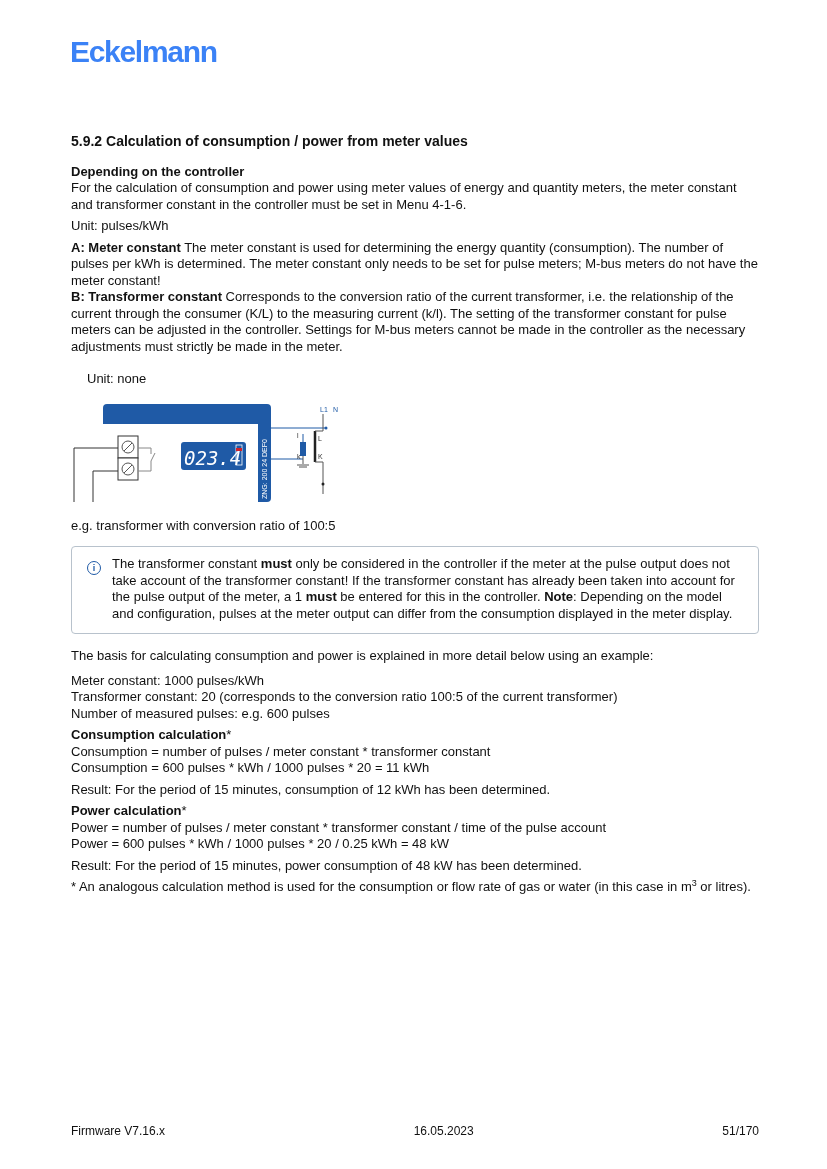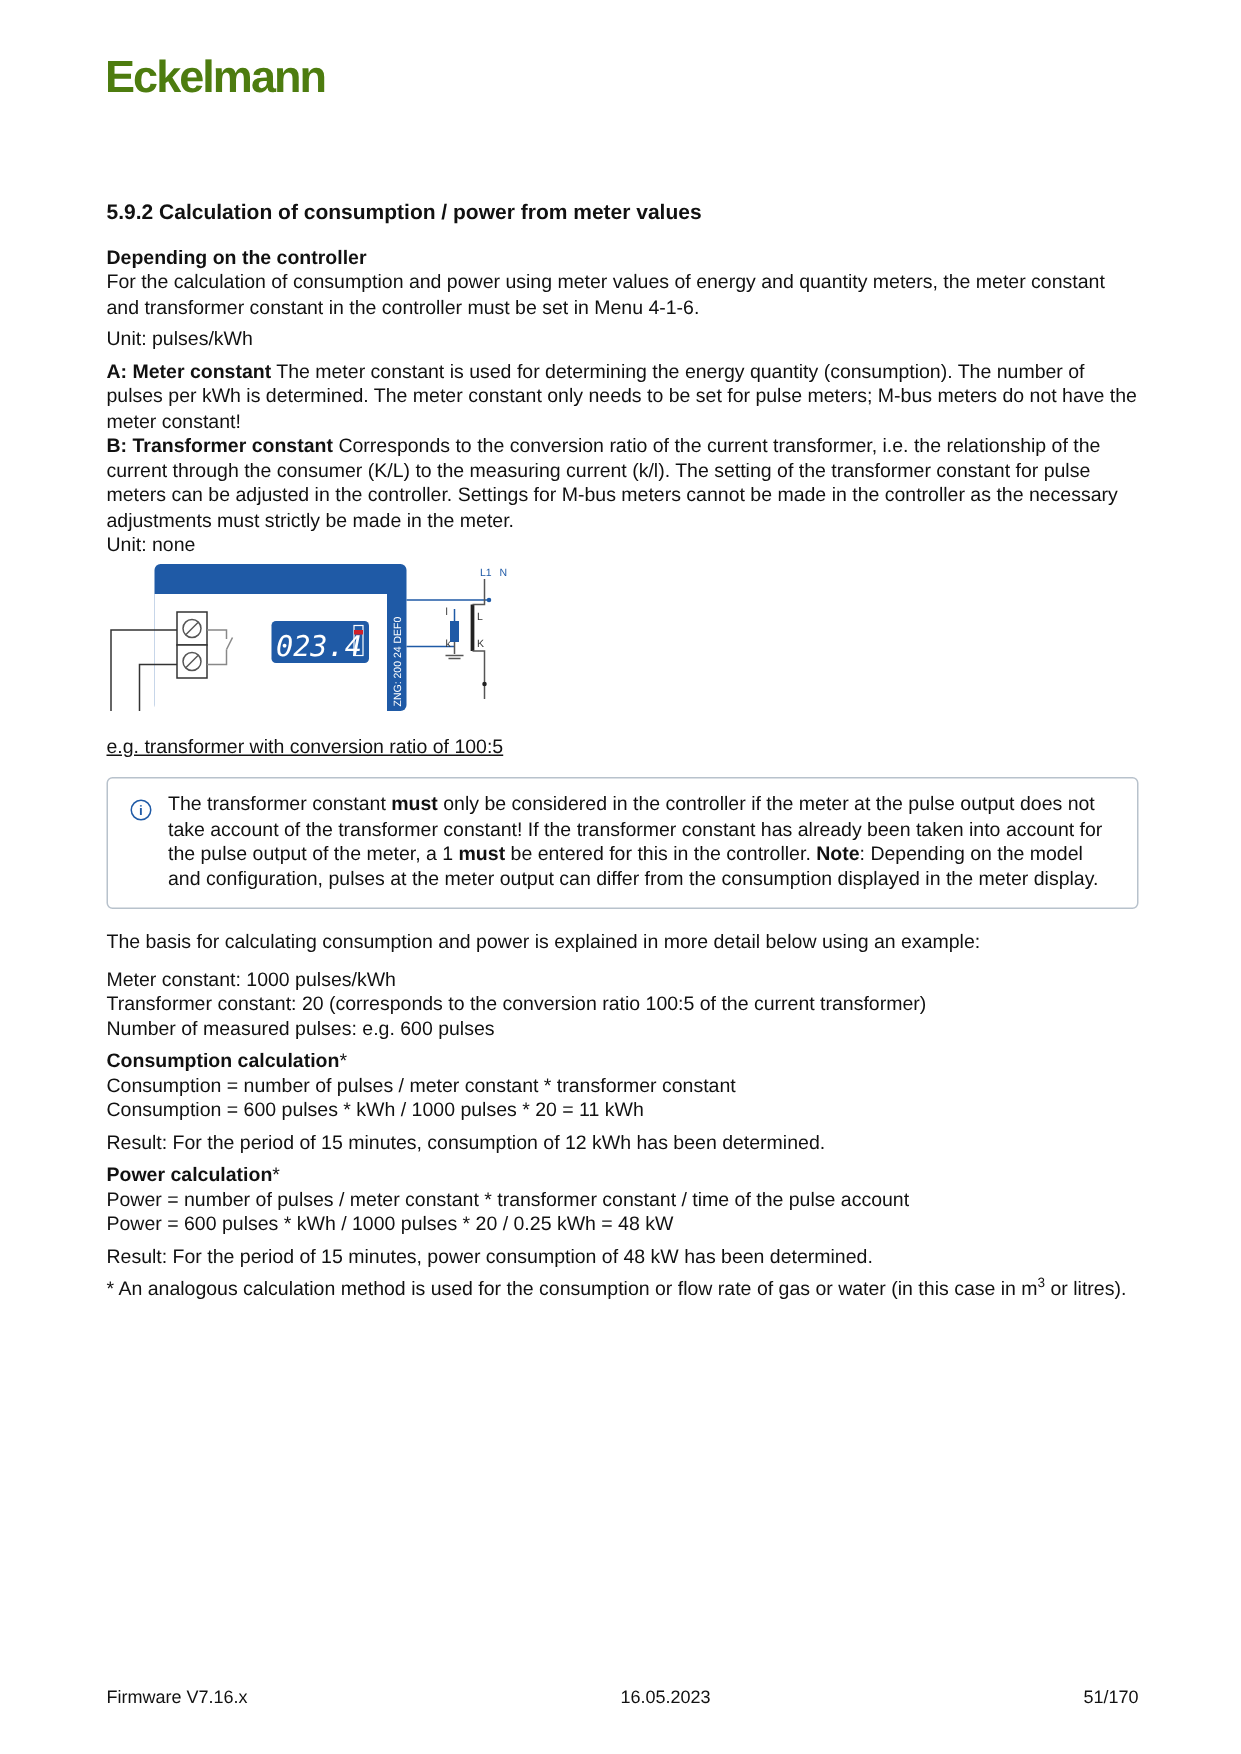--- a/index.html
+++ b/index.html
@@ -1,41 +1,41 @@
 <!DOCTYPE html>
 <html><head>
 <meta charset="utf-8">
 <style>
   html,body{margin:0;padding:0;background:#fff;}
   body{width:827px;height:1169px;position:relative;overflow:hidden;font-family:"Liberation Sans",sans-serif;color:#111;font-size:13px;line-height:16.5px;}
-  .logo{position:absolute;left:70px;top:44px;font-size:30px;font-weight:bold;color:#4d7c0f;letter-spacing:-1.3px;}
+  .logo{position:absolute;left:70px;top:44px;font-size:30px;font-weight:bold;color:#3b82f6;letter-spacing:-1.3px;}
   .content{position:absolute;left:71px;top:133px;width:688px;}
   h2{font-size:14px;font-weight:bold;margin:0 0 14px 0;}
   p{margin:0 0 5px 0;}
   .b{font-weight:bold;}
   .diagram{margin:4px 0 4px 0;height:100px;position:relative;}
-  .caption{margin:14px 0 12px 0;text-decoration:underline;}
+  .caption{margin:14px 0 12px 0;}
   .note{border:1px solid #b8c2cc;border-radius:4px;padding:9px 12px 11px 40px;position:relative;margin-bottom:14px;}
   .note .icon{position:absolute;left:15px;top:14px;width:12px;height:12px;border:1.3px solid #1f5aa6;border-radius:50%;color:#1f5aa6;font-size:9px;line-height:12px;text-align:center;font-weight:bold;}
   .footer{position:absolute;top:1123px;left:71px;width:688px;display:flex;justify-content:space-between;font-size:12px;}
   sup{font-size:9px;line-height:0;}
 </style>
 </head>
 <body>
 
 <div class="logo">Eckelmann</div>
 
 <div class="content">
   <h2>5.9.2  Calculation of consumption / power from meter values</h2>
   <p style="margin:0" class="b">Depending on the controller</p>
   <p>For the calculation of consumption and power using meter values of energy and quantity meters, the meter constant and transformer constant in the controller must be set in Menu 4-1-6.</p>
   <p>Unit: pulses/kWh</p>
   <p style="margin-bottom:0"><span class="b">A: Meter constant</span><span> The meter constant is used for determining the energy quantity (consumption). The number of pulses per kWh is determined. The meter constant only needs to be set for pulse meters; M-bus meters do not have the meter constant!</span></p>
   <p style="margin-bottom:0"><span class="b">B: Transformer constant</span><span> Corresponds to the conversion ratio of the current transformer, i.e. the relationship of the current through the consumer (K/L) to the measuring current (k/l). The setting of the transformer constant for pulse meters can be adjusted in the controller. Settings for M-bus meters cannot be made in the controller as the necessary adjustments must strictly be made in the meter.</span></p>
-  <p style="margin:0">Unit: none</p>
+  <p style="margin:16px">Unit: none</p>
 
   <div class="diagram">
     <svg width="270" height="100" viewBox="0 0 270 100">
       <rect x="32" y="0" width="168" height="98" rx="4" fill="#1f5aa6"></rect>
       <rect x="32" y="20" width="155" height="78" fill="#fff"></rect>
       <rect x="47" y="32" width="20" height="22" fill="#fff" stroke="#333"></rect>
       <rect x="47" y="54" width="20" height="22" fill="#fff" stroke="#333"></rect>
       <circle cx="57" cy="43" r="6" fill="none" stroke="#555"></circle>
         <line x1="53" y1="47" x2="61" y2="39" stroke="#555"></line>
       <circle cx="57" cy="65" r="6" fill="none" stroke="#555"></circle>

